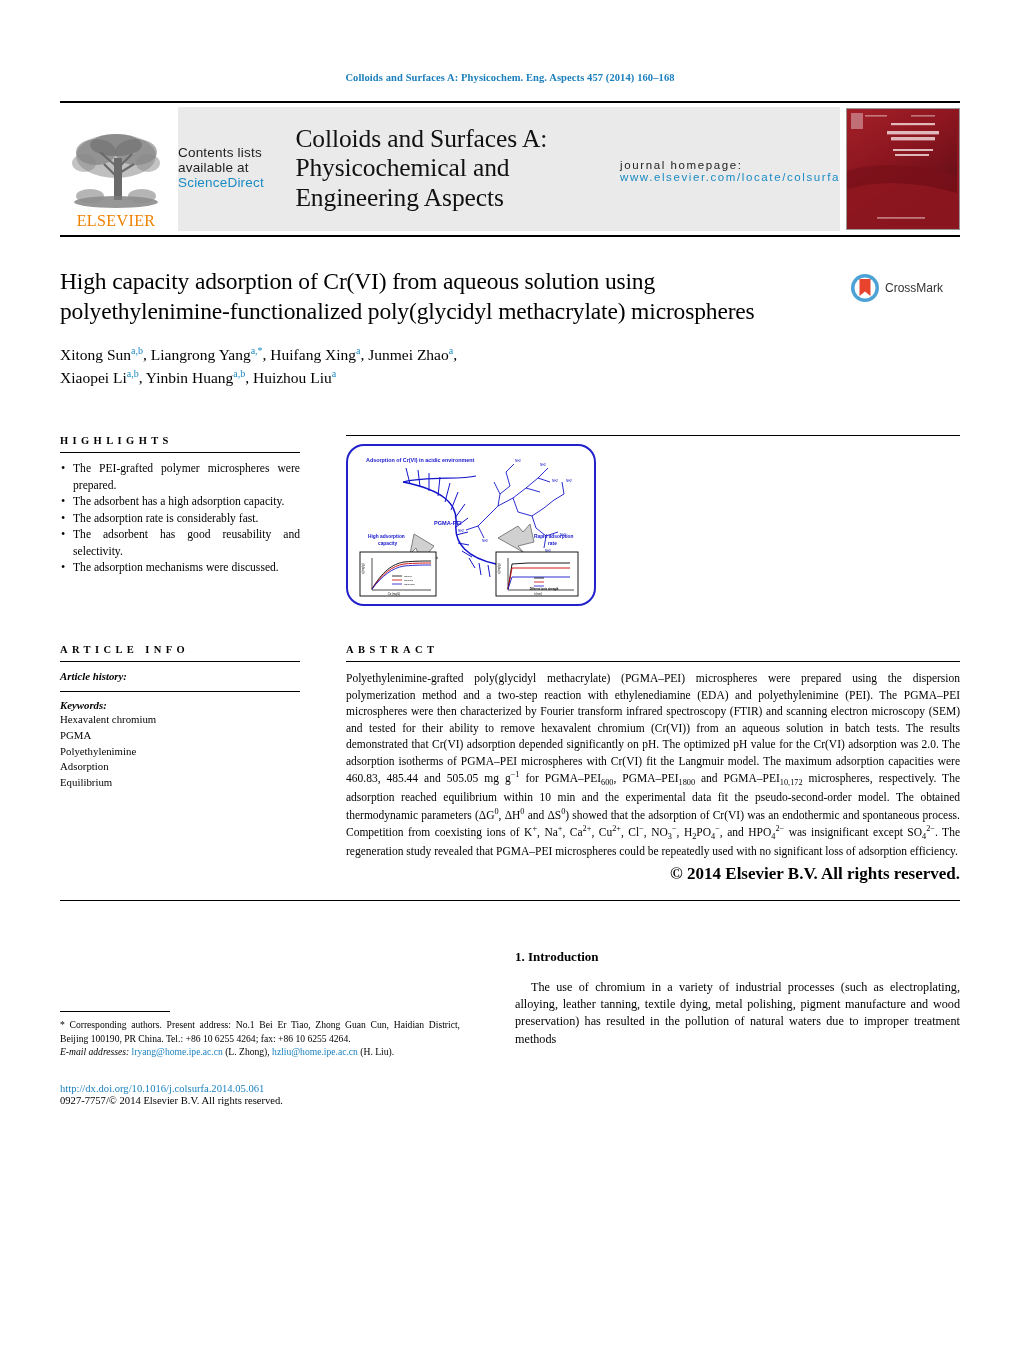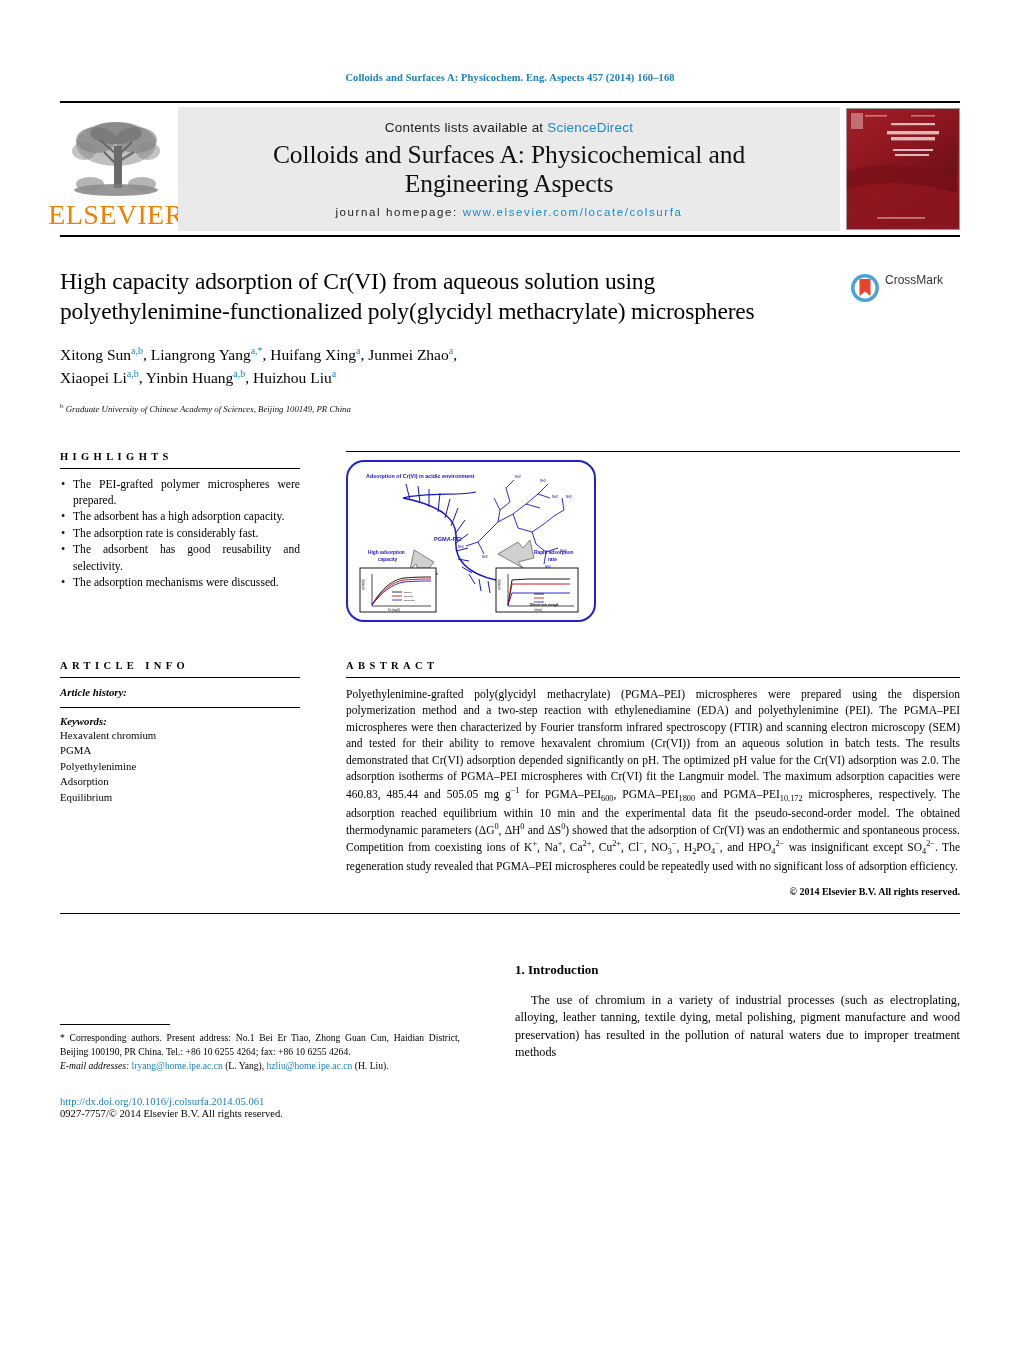--- a/index.html
+++ b/index.html
@@ -50,36 +50,35 @@
     flex: 0 0 112px;
     display: flex;
     flex-direction: column;
     align-items: center;
     justify-content: flex-end;
     padding-bottom: 2px;
   }
   .tree-svg { display:block; }
   .elsevier-word {
     font-family: "Liberation Serif", serif;
-    font-size: 28px;
+    font-size: 16px;
     letter-spacing: 0.4px;
     color: #f08000;
     font-weight: normal;
     line-height: 1;
     margin-top: 1px;
   }
   .journal-band {
     flex: 1 1 auto;
     background: #eaeaea;
     margin: 0 6px 0 6px;
     display: flex;
-    flex-direction: column;
+    flex-direction: row;
     justify-content: center;
     align-items: center;
-    text-align: center;
   }
   .contents-line {
     font-family: "Liberation Sans", sans-serif;
     font-size: 13.5px;
     color: #222;
     letter-spacing: 0.2px;
     margin-bottom: 3px;
   }
   .contents-line .sd {
     color: #1a8bc4;
@@ -139,21 +138,21 @@
     font-family: "Liberation Serif", serif;
     font-size: 8.8px;
     font-style: italic;
     line-height: 1.5;
     color: #111;
   }
   .affils sup { font-style: normal; font-size: 7px; }
   .crossmark {
     flex: 0 0 110px;
     display: flex;
-    align-items: flex-start;
+    align-items: center;
     gap: 5px;
     padding-top: 6px;
   }
   .crossmark .cm-label {
     font-family: "Liberation Sans", sans-serif;
     font-size: 12px;
     color: #333;
   }
 
   
@@ -225,23 +224,23 @@
   
   .abstract-body {
     font-family: "Liberation Serif", serif;
     font-size: 11.5px;
     line-height: 1.435;
     text-align: justify;
     hyphens: auto;
   }
   .copyright {
     font-family: "Liberation Serif", serif;
-    font-size: 10px;
+    font-size: 17px;
     text-align: right;
-    margin-top: 11px;
+    margin-top: 4px;
     font-weight: bold;
   }
 
   
   .bottom-rule {
     border-top: 1.4px solid #000;
     margin-top: 16px;
   }
   .bottom-area {
     margin-top: 48px;
@@ -368,21 +367,20 @@
         <span>Xitong Sun</span><sup>a,b</sup>,
         <span>Liangrong Yang</span><sup>a,*</sup>,
         <span>Huifang Xing</span><sup>a</sup>,
         <span>Junmei Zhao</span><sup>a</sup>,<br>
         <span>Xiaopei Li</span><sup>a,b</sup>,
         <span>Yinbin Huang</span><sup>a,b</sup>,
         <span>Huizhou Liu</span><sup>a</sup>
       </div>
 
       <div class="affils">
-        <div><sup>b</sup> <span>Graduate University of Chinese Academy of Sciences, Beijing 100149, PR China</span></div>
       </div>
     </div>
 
     <div class="crossmark">
       <svg width="30" height="30" viewBox="0 0 30 30">
         <circle cx="15" cy="15" r="14" fill="#4da3d6"></circle>
         <circle cx="15" cy="15" r="10.5" fill="#ffffff"></circle>
         <path d="M9.5 6 L20.5 6 L20.5 23 L15 18.5 L9.5 23 Z" fill="#e8432c"></path>
       </svg>
       <span class="cm-label">CrossMark</span>
@@ -529,21 +527,21 @@
   <div class="bottom-rule"></div>
 
   <div class="bottom-area">
     <div class="bottom-left">
       <div style="height:62px;"></div>
       <div class="foot-rule"></div>
       <div class="footnote">
         <span>* Corresponding authors. Present address: No.1 Bei Er Tiao, Zhong Guan Cun, Haidian District, Beijing 100190, PR China. Tel.: +86 10 6255 4264; fax: +86 10 6255 4264.</span><br>
         <span class="em">E-mail addresses:</span>
         <span class="link">lryang@home.ipe.ac.cn</span>
-        <span>(L. Yang),</span>
+        <span>(L. Zhong),</span>
         <span class="link">hzliu@home.ipe.ac.cn</span>
         <span>(H. Liu).</span>
       </div>
       <div class="doi-line">http://dx.doi.org/10.1016/j.colsurfa.2014.05.061</div>
       <div class="issn-line">0927-7757/© 2014 Elsevier B.V. All rights reserved.</div>
     </div>
 
     <div class="bottom-right">
       <h2 class="section-title">1.  Introduction</h2>
       <div class="intro-body">The use of chromium in a variety of industrial processes (such as electroplating, alloying, leather tanning, textile dying, metal polishing, pigment manufacture and wood preservation) has resulted in the pollution of natural waters due to improper treatment methods</div>

